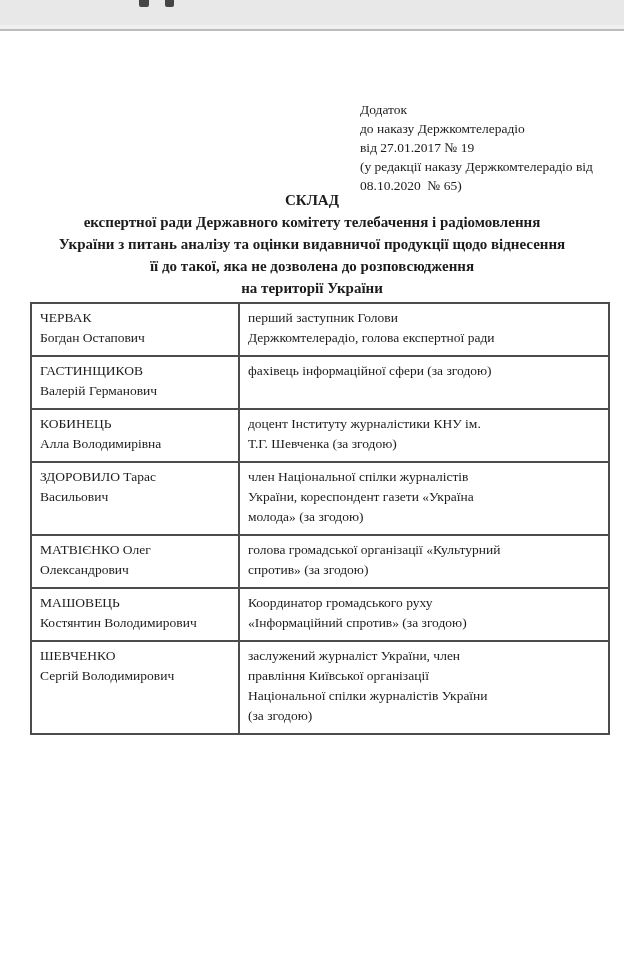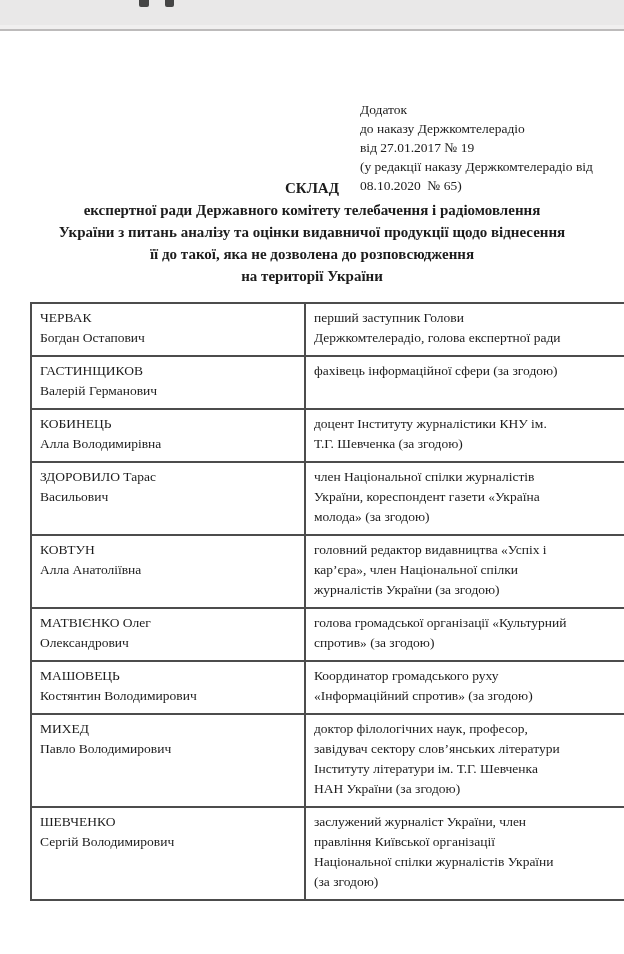--- a/index.html
+++ b/index.html
@@ -25,41 +25,41 @@
   .m2 { left: 165px; width: 9px; }
 
   .annex {
     position: absolute; top: 64px; left: 360px; width: 262px;
     font-size: 13.5px; line-height: 19px;
     white-space: pre-wrap;
     margin-top: 36px;
   }
 
   .title {
-    position: absolute; top: 177px; left: 5px; width: 614px;
+    position: absolute; top: 189px; left: 5px; width: 614px;
     font-size: 15px; line-height: 22px; font-weight: bold;
     text-align: center;
     white-space: pre-wrap;
   }
 
   table.members {
     position: absolute; top: 302px; left: 30px;
     width: 566px;
     border-collapse: collapse;
     table-layout: fixed;
     font-size: 13.5px; line-height: 20px;
   }
   table.members td {
     border: 2px solid #4c4c4c;
     vertical-align: top;
     padding: 4px 8px 7px 8px;
     white-space: pre-wrap;
     box-sizing: border-box;
   }
-  td.name { width: 274px; }
+  td.name { width: 208px; }
   td.pos  { width: 370px; }
 </style>
 </head>
 <body>
 
 <div class="page">
 
   <div class="topband">
     <span class="mark m1"></span>
     <span class="mark m2"></span>
@@ -97,45 +97,30 @@
 Т.Г. Шевченка (за згодою)</td>
       </tr>
       <tr>
         <td class="name">ЗДОРОВИЛО Тарас
 Васильович</td>
         <td class="pos">член Національної спілки журналістів
 України, кореспондент газети «Україна
 молода» (за згодою)</td>
       </tr>
       <tr>
-        <td class="name">КОВТУН
-Алла Анатоліївна</td>
-        <td class="pos">головний редактор видавництва «Успіх і
-кар’єра», член Національної спілки
-журналістів України (за згодою)</td>
-      </tr>
-      <tr>
         <td class="name">МАТВІЄНКО Олег
 Олександрович</td>
         <td class="pos">голова громадської організації «Культурний
 спротив» (за згодою)</td>
       </tr>
       <tr>
         <td class="name">МАШОВЕЦЬ
 Костянтин Володимирович</td>
         <td class="pos">Координатор громадського руху
 «Інформаційний спротив» (за згодою)</td>
-      </tr>
-      <tr>
-        <td class="name">МИХЕД
-Павло Володимирович</td>
-        <td class="pos">доктор філологічних наук, професор,
-завідувач сектору слов’янських літератури
-Інституту літератури ім. Т.Г. Шевченка
-НАН України (за згодою)</td>
       </tr>
       <tr>
         <td class="name">ШЕВЧЕНКО
 Сергій Володимирович</td>
         <td class="pos">заслужений журналіст України, член
 правління Київської організації
 Національної спілки журналістів України
 (за згодою)</td>
       </tr>
     </tbody>

